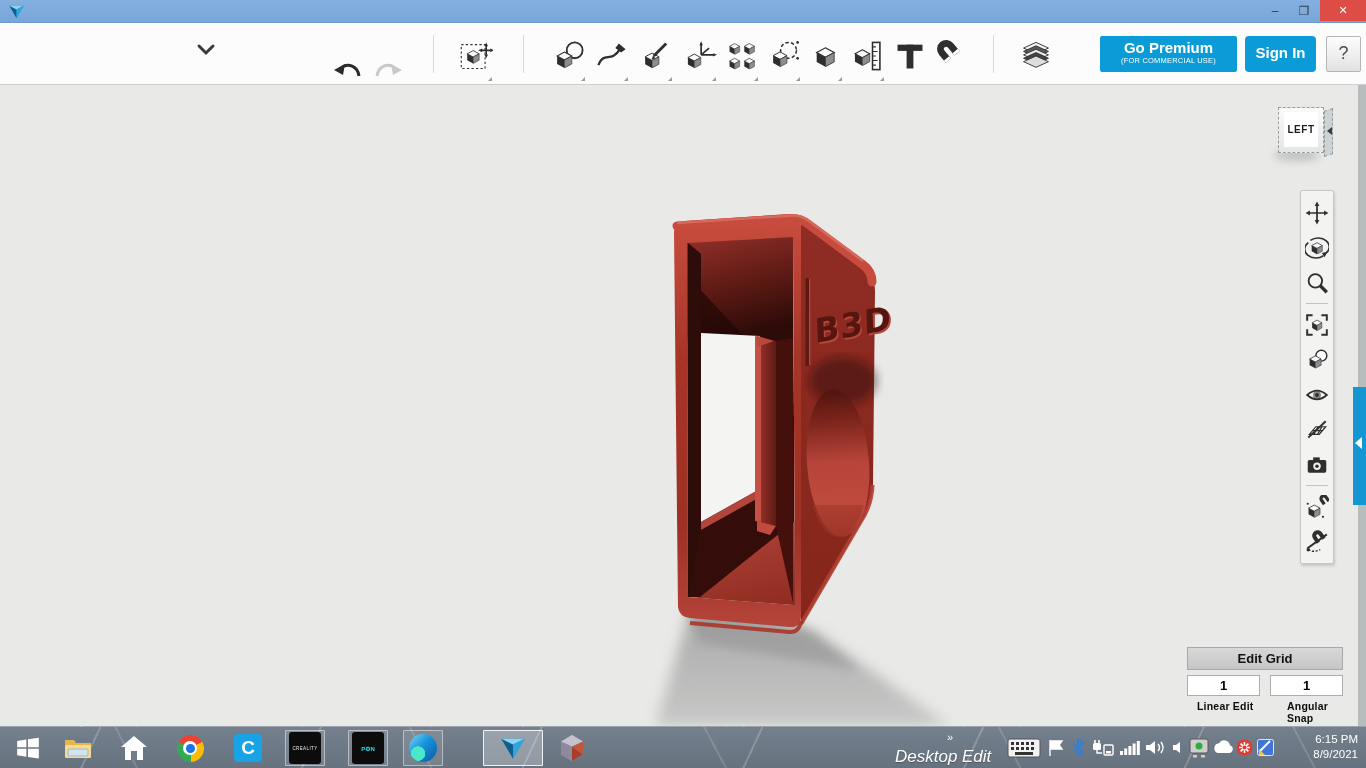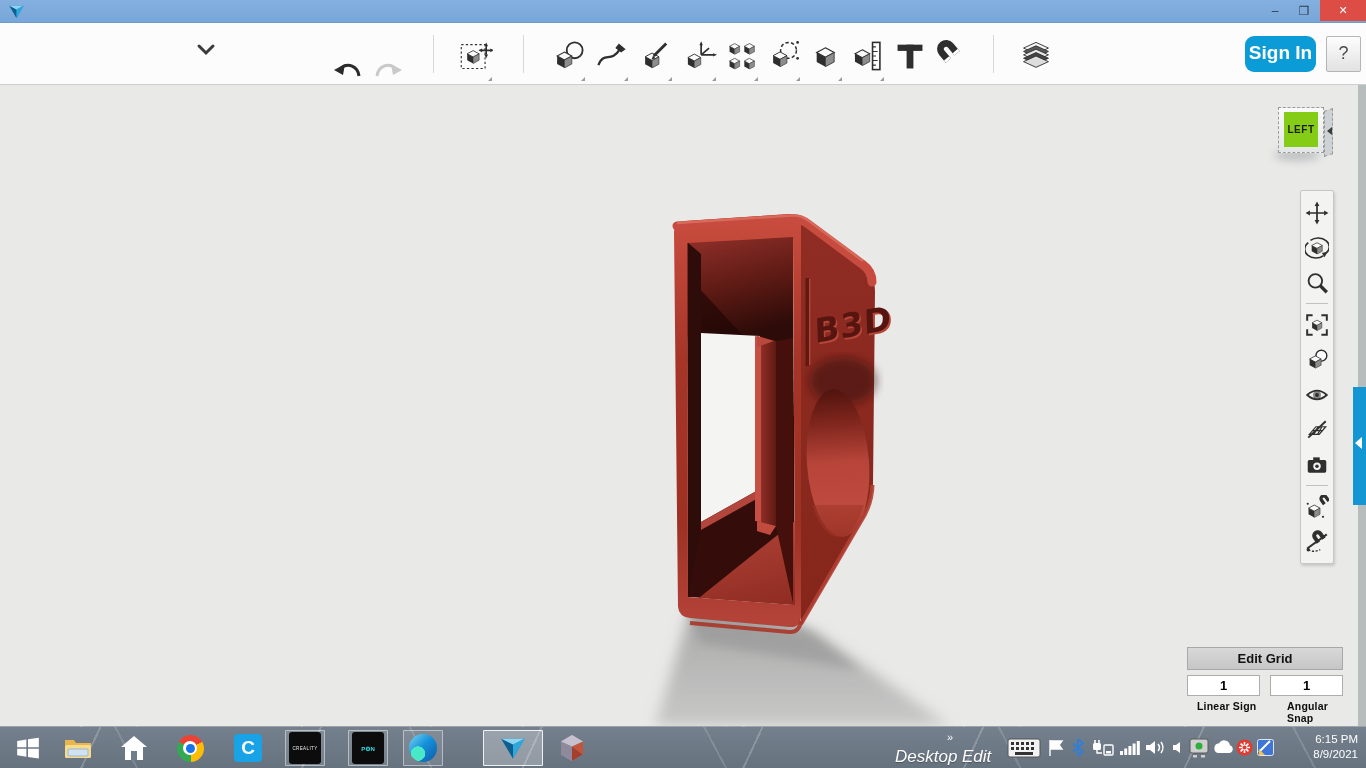--- a/index.html
+++ b/index.html
@@ -32,41 +32,41 @@
   #menu-chevron { position:absolute; left:196px; top:20px; }
   .sep { position:absolute; top:12px; width:1px; height:38px; background:#d8d8d8; }
   .tbtn { position:absolute; top:16px; width:36px; height:36px; display:flex; align-items:flex-start; justify-content:center; }
   .tbtn.dd::after { content:""; position:absolute; right:2px; bottom:-6px; width:0; height:0;
     border-left:4px solid transparent; border-bottom:4px solid #9a9a9a; }
   #go-premium { position:absolute; left:1100px; top:13px; width:137px; height:36px; background:#0b9cd8;
     border-radius:2px; color:#fff; text-align:center; cursor:pointer; }
   #go-premium .l1 { font-size:15px; font-weight:bold; margin-top:3px; }
   #go-premium .l2 { font-size:7.5px; margin-top:0px; letter-spacing:.2px; }
   #sign-in { position:absolute; left:1245px; top:13px; width:71px; height:36px; background:#0b9cd8;
-    border-radius:9px; color:#fff; font-size:19px; font-weight:bold; text-align:center; line-height:34px; cursor:pointer; }
+    border-radius:4px; color:#fff; font-size:15px; font-weight:bold; text-align:center; line-height:34px; cursor:pointer; }
   #help-btn { position:absolute; left:1326px; top:13px; width:35px; height:36px;
     background:linear-gradient(#fdfdfd,#e2e2e2); border:1px solid #b5b5b5; border-radius:2px;
     font-size:18px; color:#4a4a4a; text-align:center; line-height:33px; cursor:pointer; }
 
   
   #canvas { position:absolute; left:0; top:85px; width:1366px; height:641px; background:#e9e9e8; overflow:hidden; }
   #right-strip { position:absolute; right:0; top:0; width:8px; height:641px; background:#b7bcbc; }
   #library-tab { position:absolute; right:0; top:302px; width:13px; height:118px; background:#1496d2; cursor:pointer; }
   #library-tab .arrow { position:absolute; left:2px; top:50px; width:0; height:0;
     border-top:6px solid transparent; border-bottom:6px solid transparent; border-right:7px solid #fff; }
 
   
   #viewcube { position:absolute; left:1276px; top:20px; width:60px; height:60px; cursor:pointer; }
   #vc-shadow { position:absolute; left:-2px; top:44px; width:46px; height:12px; background:#9aa0a0;
     border-radius:50%; filter:blur(4px); opacity:.55; }
   #vc-body { position:absolute; left:2px; top:2px; width:46px; height:46px;
     background:linear-gradient(#fafafa,#e3e6e7); border:1px dashed #9b9b9b; }
   #vc-side { position:absolute; left:48px; top:6px; width:9px; height:46px; background:#cdd3d5;
     border:1px dashed #9b9b9b; transform:skewY(-18deg); transform-origin:top left; }
-  #vc-face { position:absolute; left:8px; top:7px; width:34px; height:35px; background:#84cc16;
+  #vc-face { position:absolute; left:8px; top:7px; width:34px; height:35px; background:#ffffff;
     display:flex; align-items:center; justify-content:center;
     font-size:10px; font-weight:bold; color:#1e1e1e; letter-spacing:.5px; }
   #vc-rot { position:absolute; left:51px; top:22px; width:0; height:0;
     border-top:4px solid transparent; border-bottom:4px solid transparent; border-right:5px solid #3c3c3c; }
 
   
   #navbar { position:absolute; left:1300px; top:105px; width:34px; padding:4px 0;
     background:#f3f3f2; border:1px solid #c7c7c5; border-radius:2px; box-shadow:1px 2px 3px rgba(0,0,0,.15); }
   .navbtn { width:32px; height:35px; display:flex; align-items:center; justify-content:center; cursor:pointer; }
   .navsep { width:22px; height:1px; background:#c2c2c0; margin:3px auto; }
@@ -250,20 +250,24 @@
       <g stroke="#2e2e2e" stroke-width="0.8">
         <polygon points="15,3 26,8 15,13 4,8" fill="#f5f5f5"></polygon>
         <polygon points="15,6 26,11 15,16 4,11" fill="#5a5a5a"></polygon>
         <polygon points="15,9 26,14 15,19 4,14" fill="#e8e8e8"></polygon>
         <polygon points="15,12 26,17 15,22 4,17" fill="#444"></polygon>
         <polygon points="15,15 26,20 15,25 4,20" fill="#ddd"></polygon>
       </g>
     </svg>
   </div>
 
+  <div id="go-premium">
+    <div class="l1">Go Premium</div>
+    <div class="l2">(FOR COMMERCIAL USE)</div>
+  </div>
   <div id="sign-in">Sign In</div>
   <div id="help-btn">?</div>
 </div>
 
 <div id="canvas">
 
   
   <svg width="1366" height="641" viewBox="0 0 1366 641">
     <defs>
       <linearGradient id="ringGrad" x1="0" y1="0" x2="0" y2="1">
@@ -446,21 +450,21 @@
         <circle cx="3" cy="18" r="1.6" fill="#2f2f2f"></circle>
       </svg>
     </div>
   </div>
 
   
   <div id="editgrid">
     <button id="editgrid-btn">Edit Grid</button>
     <input id="linear-input" class="snap-input" value="1" style="">
     <input id="angular-input" class="snap-input" value="1" style="">
-    <div id="linear-label" class="snap-label">Linear Sign</div>
+    <div id="linear-label" class="snap-label">Linear Edit</div>
     <div id="angular-label" class="snap-label">Angular Snap</div>
   </div>
 
   <div id="right-strip"></div>
   <div id="library-tab">
     <div class="arrow"></div>
   </div>
 </div>
 
 <div id="taskbar">

